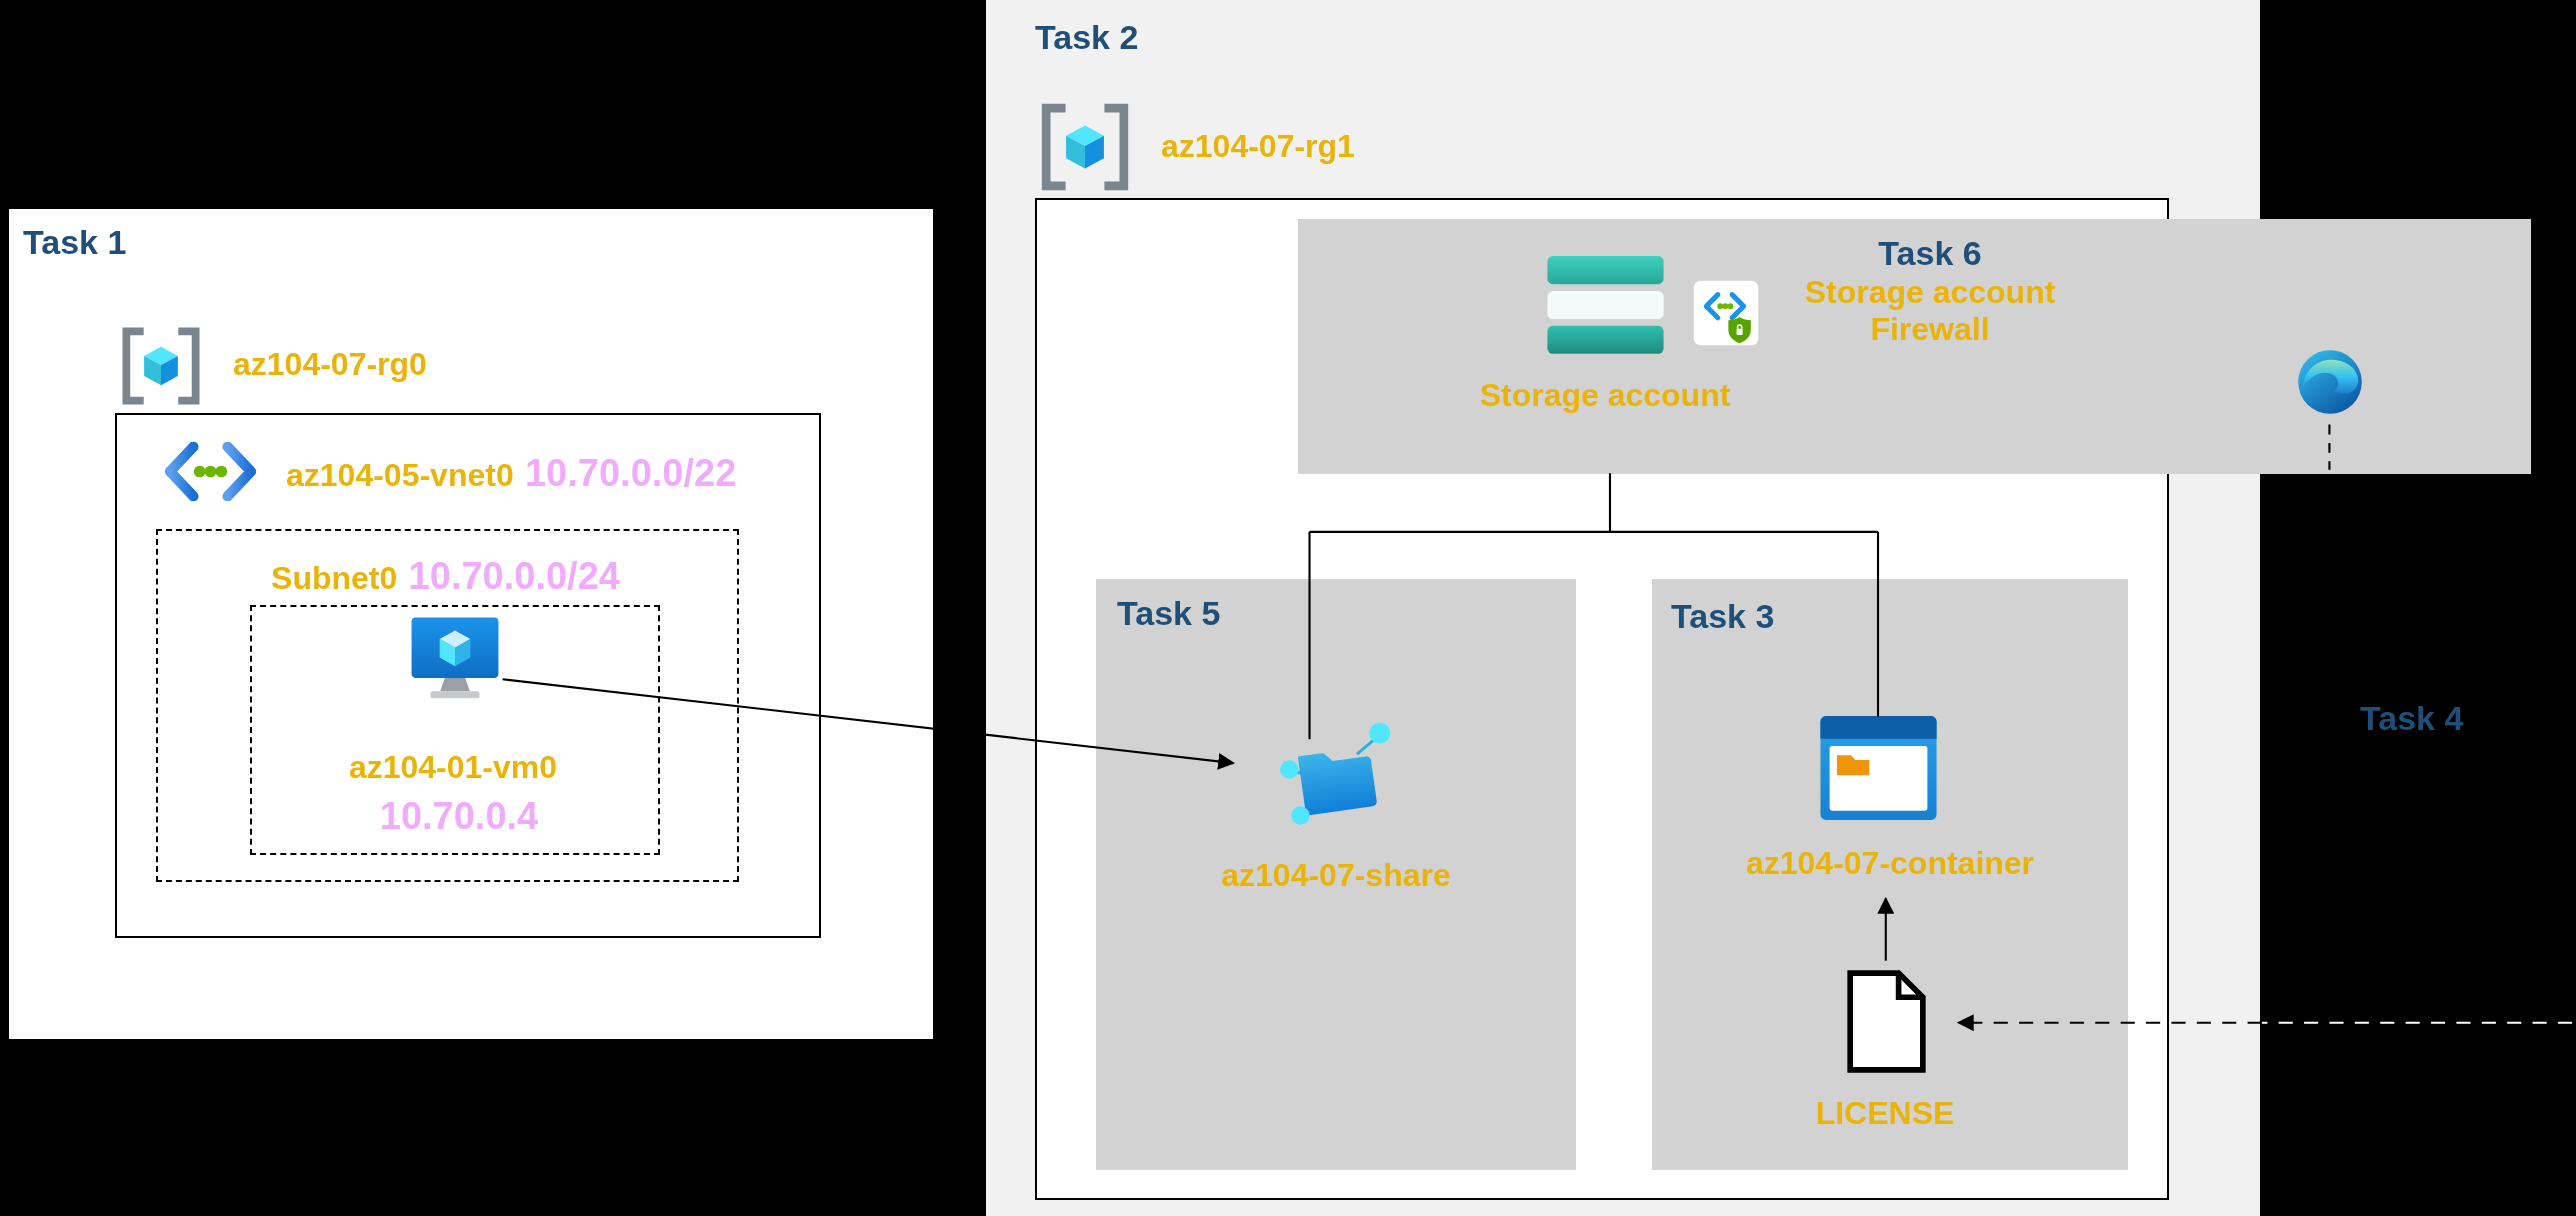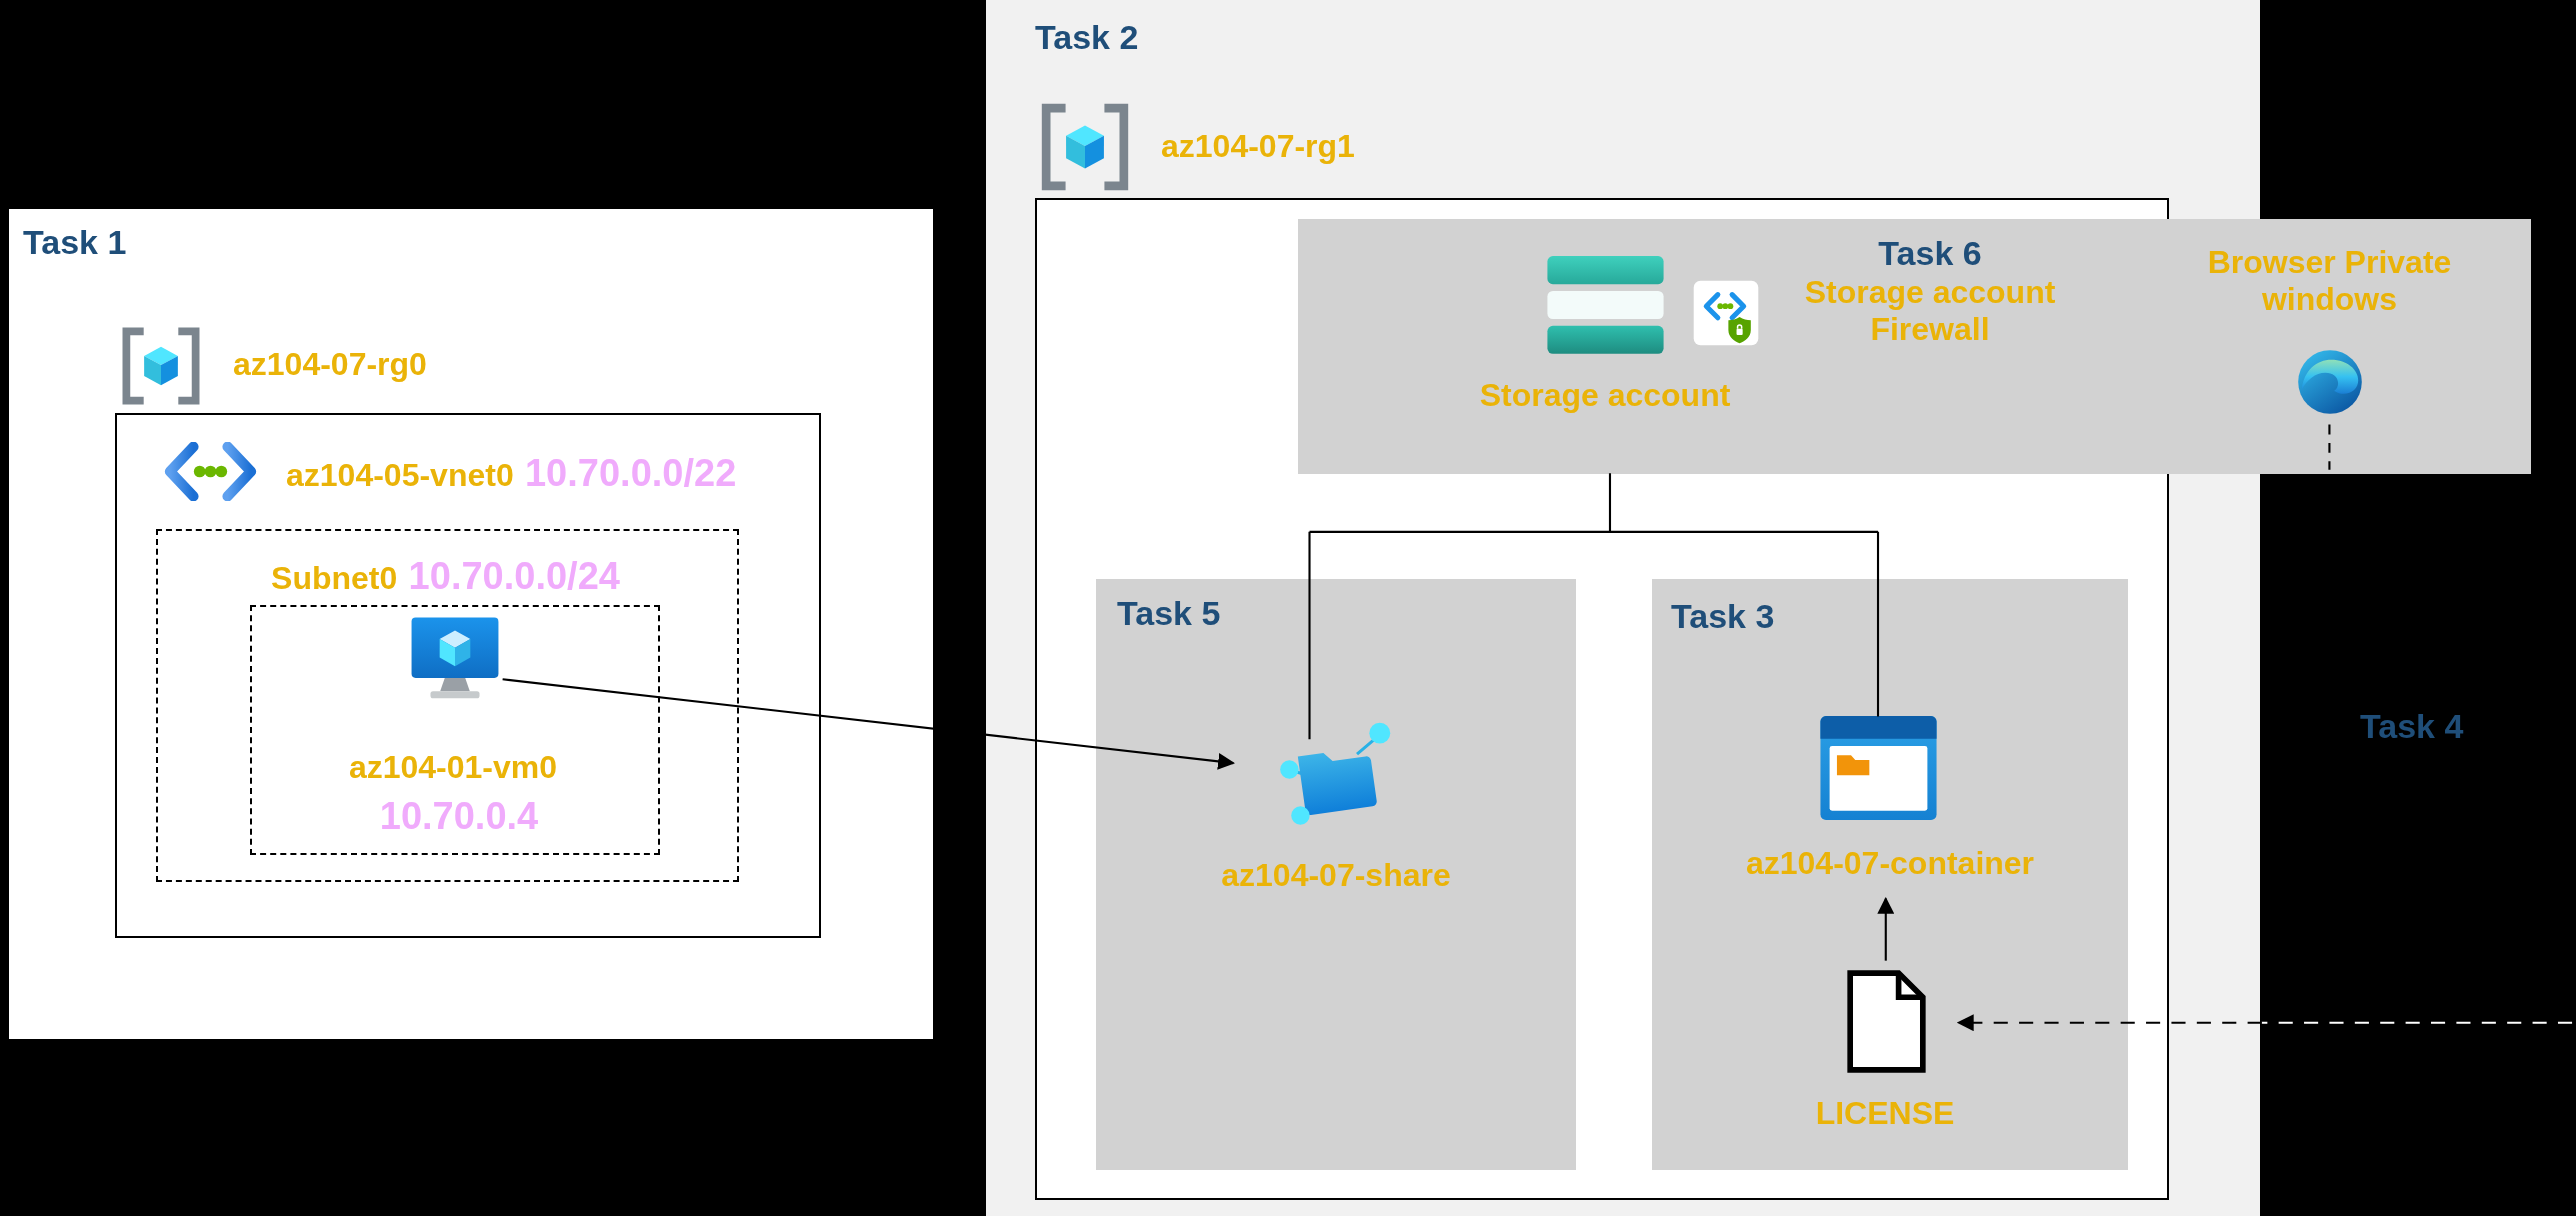--- a/index.html
+++ b/index.html
@@ -137,24 +137,20 @@
   </div>
 
   <div class="abs name center" style="left:1471px;top:377px;width:268px;">Storage account</div>
 
   <div class="abs center" style="left:1796px;top:234px;width:268px;">
     <div class="task-label" style="margin-bottom:1px;">Task 6</div>
     <div class="name">Storage account</div>
     <div class="name">Firewall</div>
   </div>
 
-  <div class="abs center" style="left:2199px;top:244px;width:261px;">
-    <div class="name">Browser Private</div>
-    <div class="name">windows</div>
-  </div>
 
   <div class="abs" style="left:2294px;top:346px;">
     <svg width="72" height="72" viewBox="0 0 24 24">
       <defs>
         <linearGradient id="eg1" x1="0" y1="0" x2="0.7" y2="1">
           <stop offset="0" stop-color="#37c3f2"></stop>
             <stop offset="1" stop-color="#0c59a4"></stop>
         </linearGradient>
         <linearGradient id="eg2" x1="0" y1="0" x2="0" y2="1">
           <stop offset="0" stop-color="#8fe0b9"></stop>
@@ -205,21 +201,21 @@
   <div class="abs name center" style="left:1652px;top:845px;width:476px;">az104-07-container</div>
 
   <div class="abs" style="left:1842px;top:965px;">
     <svg width="89" height="113" viewBox="0 0 22 28">
       <path d="M2 2 H14 L20 8 V26 H2 Z" fill="#ffffff" stroke="#000000" stroke-width="1.4"></path>
       <path d="M14 2 V8 H20" fill="none" stroke="#000000" stroke-width="1.4"></path>
     </svg>
   </div>
   <div class="abs name center" style="left:1744px;top:1095px;width:282px;">LICENSE</div>
 
-  <div class="abs task-label" style="left:2360px;top:699px;margin-top:8px;">Task 4</div>
+  <div class="abs task-label" style="left:2360px;top:699px;">Task 4</div>
 
   <svg class="overlay" width="2576" height="1216" viewBox="0 0 3651 1724">
     <defs>
       <marker id="arr" viewBox="0 0 10 10" refX="9" refY="5" markerWidth="8" markerHeight="8" orient="auto-start-reverse">
         <path d="M0 0 L10 5 L0 10 Z" fill="#000000"></path>
       </marker>
     </defs>
 
     <path d="M712 963 L1748 1082" stroke="#000000" stroke-width="3" fill="none" marker-end="url(#arr)"></path>
 

